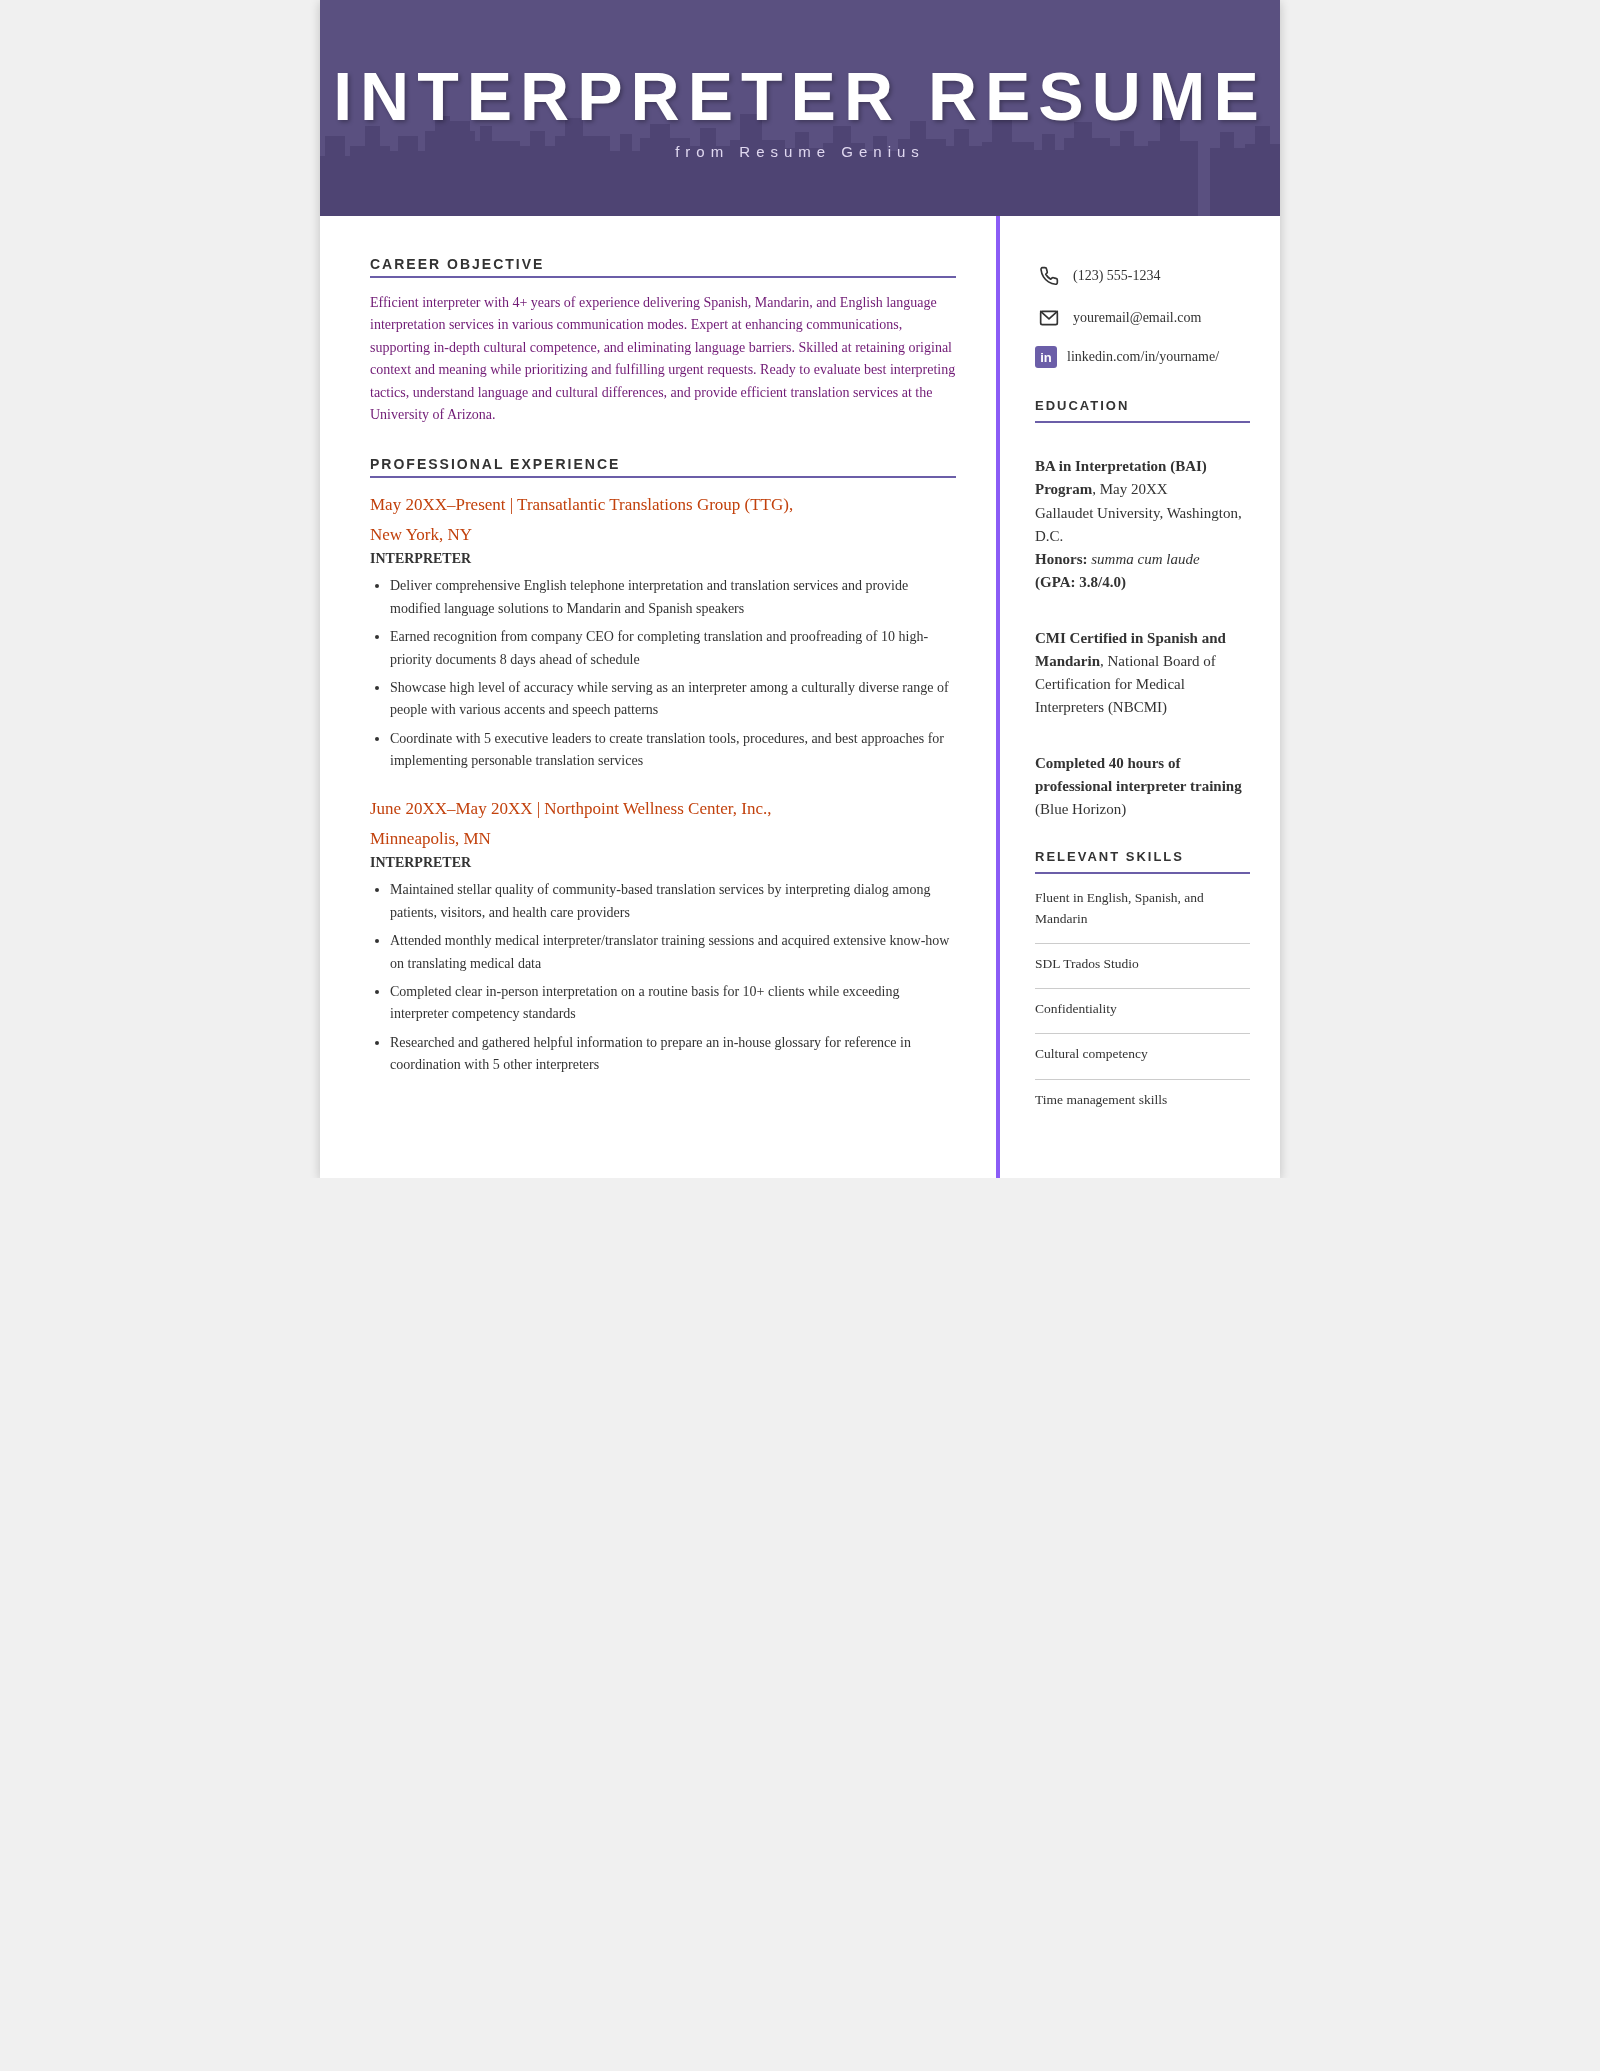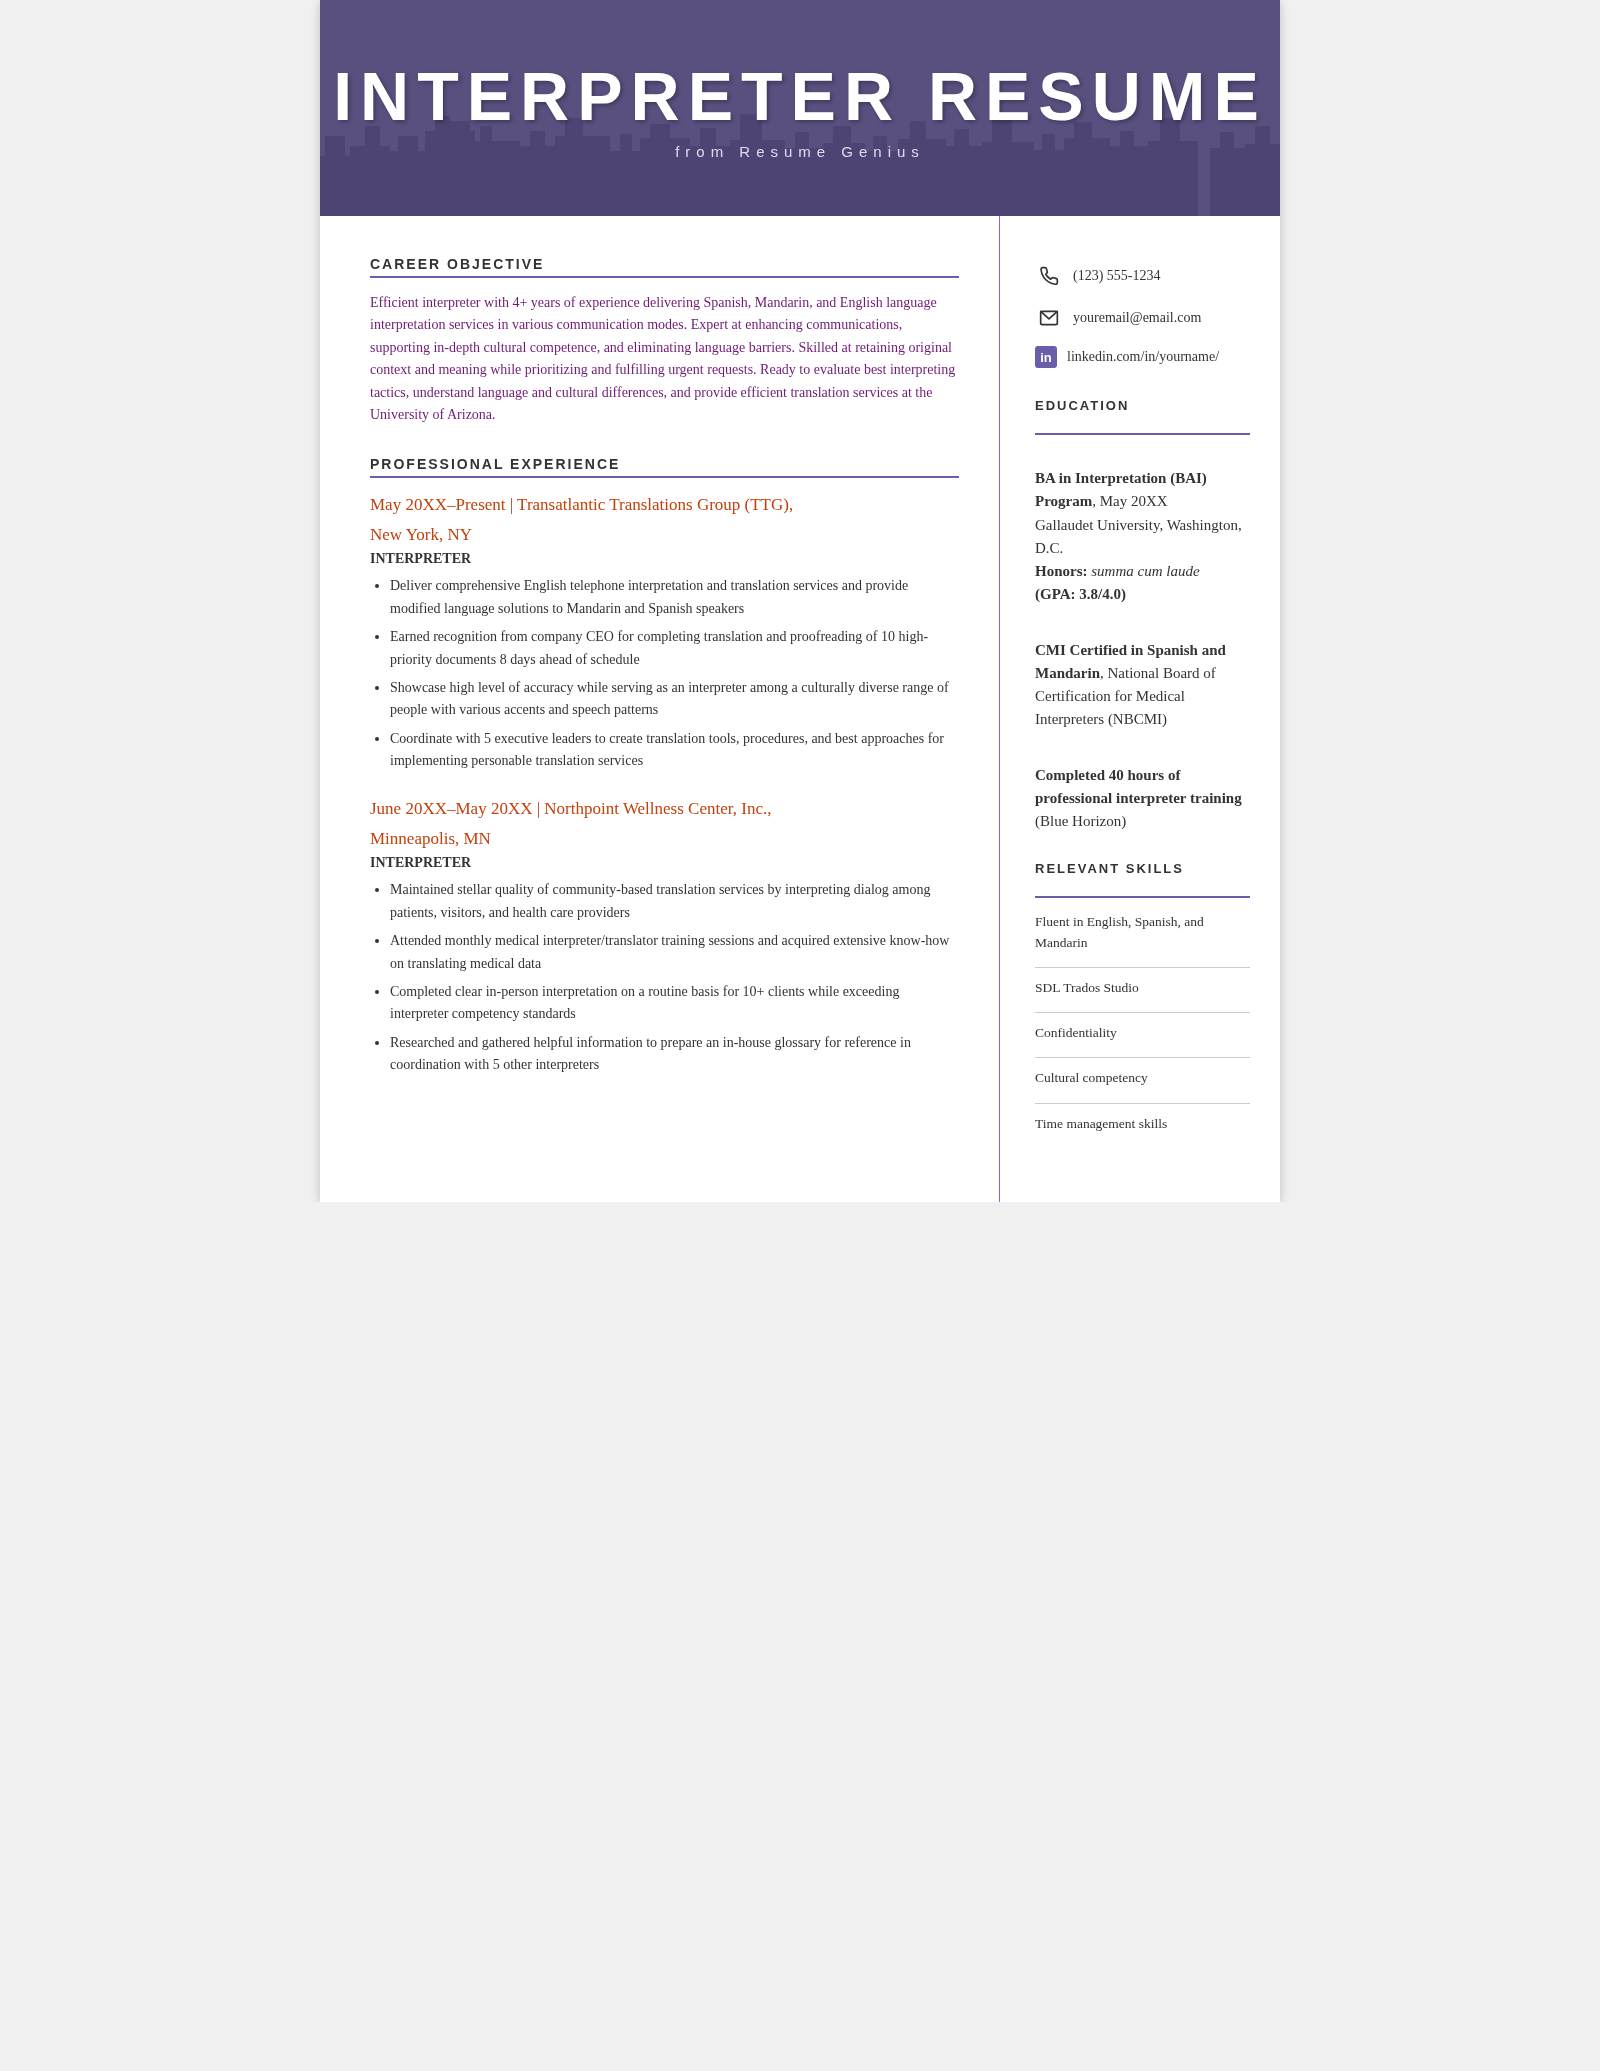--- a/index.html
+++ b/index.html
@@ -70,21 +70,21 @@
     
     .content {
       display: flex;
       padding: 0;
     }
 
     
     .left-col {
       flex: 1;
       padding: 40px 40px 40px 50px;
-      border-right: 1px solid #8b5cf6;
+      border-right: 4px solid #8b5cf6;
     }
 
     
     .right-col {
       width: 280px;
       padding: 40px 30px 40px 35px;
     }
 
     
     .section-heading {
@@ -181,21 +181,21 @@
     }
 
     .right-section-heading {
       font-family: Arial, sans-serif;
       font-size: 13px;
       font-weight: 700;
       letter-spacing: 2px;
       text-transform: uppercase;
       color: #333;
       border-bottom: 2px solid #6b5ea8;
-      padding-bottom: 20px;
+      padding-bottom: 8px;
       margin-bottom: 14px;
     }
 
     .edu-item {
       font-size: 15px;
       color: #333;
       line-height: 1.55;
       margin-bottom: 16px;
       margin-top: 32px;
     }

